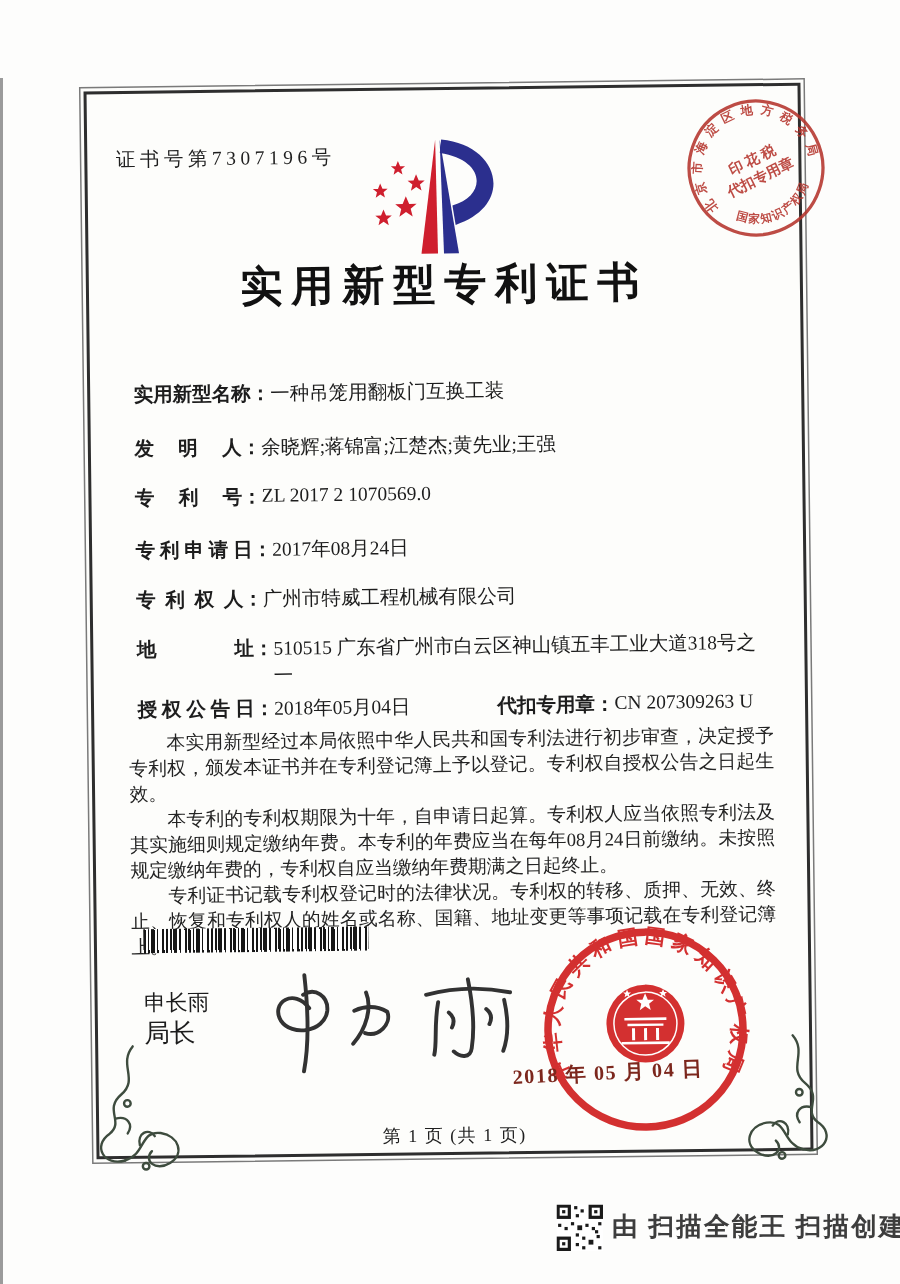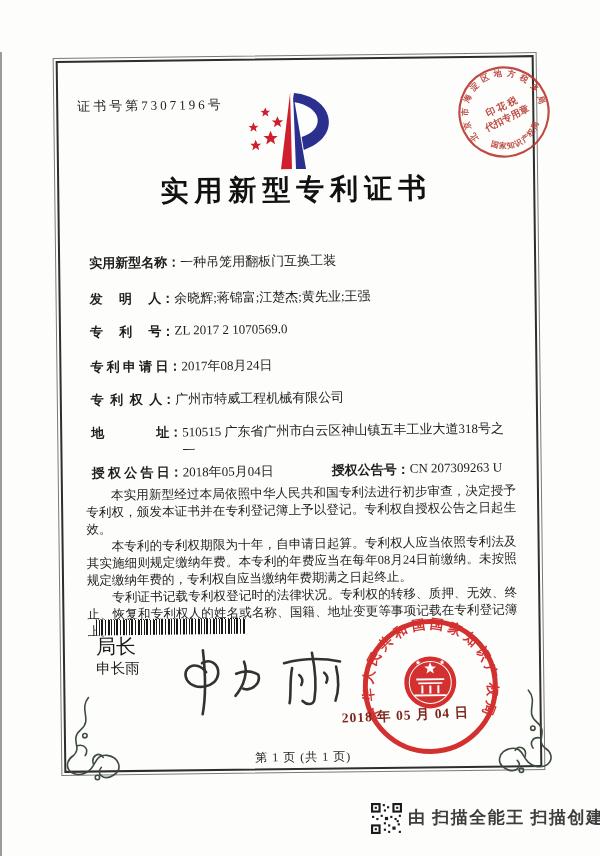--- a/index.html
+++ b/index.html
@@ -20,21 +20,21 @@
   .field-row{position:absolute;left:34px;width:430px;font-size:13px;white-space:nowrap;display:flex;}
   .field-label{font-weight:600;color:#1d1d1d;white-space:pre;flex:none;}
   .field-value{color:#1d1d1d;white-space:pre-wrap;}
   .addr-l2{display:block;}
   .row-pair{display:flex;}
   .pair2{margin-left:58px;}
   .paras{position:absolute;left:28px;top:430px;width:430px;font-size:12.5px;line-height:17px;color:#242424;text-align:justify;}
   .paras p{margin:0;text-indent:2em;}
   .barcode{position:absolute;left:36px;top:562px;width:150px;height:16px;
     background:repeating-linear-gradient(90deg,#161616 0 1.5px,#fff 1.5px 3px,#161616 3px 4px,#fff 4px 5px,#161616 5px 7.5px,#fff 7.5px 9px,#161616 9px 10px,#fff 10px 12.5px,#161616 12.5px 14px,#fff 14px 15px);}
-  .signer-title{position:absolute;left:36px;top:576px;font-size:20px;color:#1c1c1c;}
+  .signer-title{position:absolute;left:36px;top:620px;font-size:17px;color:#1c1c1c;}
   .signer-name{position:absolute;left:36px;top:602px;font-size:14.5px;color:#1c1c1c;}
   .signature{position:absolute;left:112px;top:586px;}
   .seal{position:absolute;left:300px;top:563px;}
   .seal-date{position:absolute;left:281px;top:651px;width:236px;font-size:13.5px;font-weight:bold;color:#7c271d;letter-spacing:1px;transform:rotate(-2deg);white-space:nowrap;}
   .page-footer{position:absolute;left:0;right:0;top:694px;text-align:center;font-size:12px;color:#1f1f1f;letter-spacing:1px;}
   .flourish{position:absolute;}
   .tax-stamp{position:absolute;left:454px;top:62px;transform:rotate(-26deg);opacity:.88;}
   .qr{position:absolute;left:371px;top:803px;}
   .scan-note{position:absolute;left:408px;top:806px;font-size:17px;font-weight:600;color:#3d3d3d;letter-spacing:1.5px;white-space:nowrap;}
   svg text{font-family:"Liberation Serif","DejaVu Serif",serif;}
@@ -90,21 +90,21 @@
   <div class="field-row" style="top:367px">
     <span class="field-label">地　　　　址：</span>
     <span class="field-value"><span>510515 广东省广州市白云区神山镇五丰工业大道318号之</span><span class="addr-l2">一</span></span>
   </div>
   <div class="field-row" style="top:407px">
     <span class="row-pair">
       <span class="field-label">授 权 公 告 日：</span>
       <span class="field-value">2018年05月04日</span>
     </span>
     <span class="row-pair pair2">
-      <span class="field-label">授权公告号：</span>
+      <span class="field-label">代扣专用章：</span>
       <span class="field-value">CN 207309263 U</span>
     </span>
   </div>
 
   <div class="paras">
     <p>本实用新型经过本局依照中华人民共和国专利法进行初步审查，决定授予专利权，颁发本证书并在专利登记簿上予以登记。专利权自授权公告之日起生效。</p>
     <p>本专利的专利权期限为十年，自申请日起算。专利权人应当依照专利法及其实施细则规定缴纳年费。本专利的年费应当在每年08月24日前缴纳。未按照规定缴纳年费的，专利权自应当缴纳年费期满之日起终止。</p>
     <p>专利证书记载专利权登记时的法律状况。专利权的转移、质押、无效、终止、恢复和专利权人的姓名或名称、国籍、地址变更等事项记载在专利登记簿上。</p>
   </div>
 

